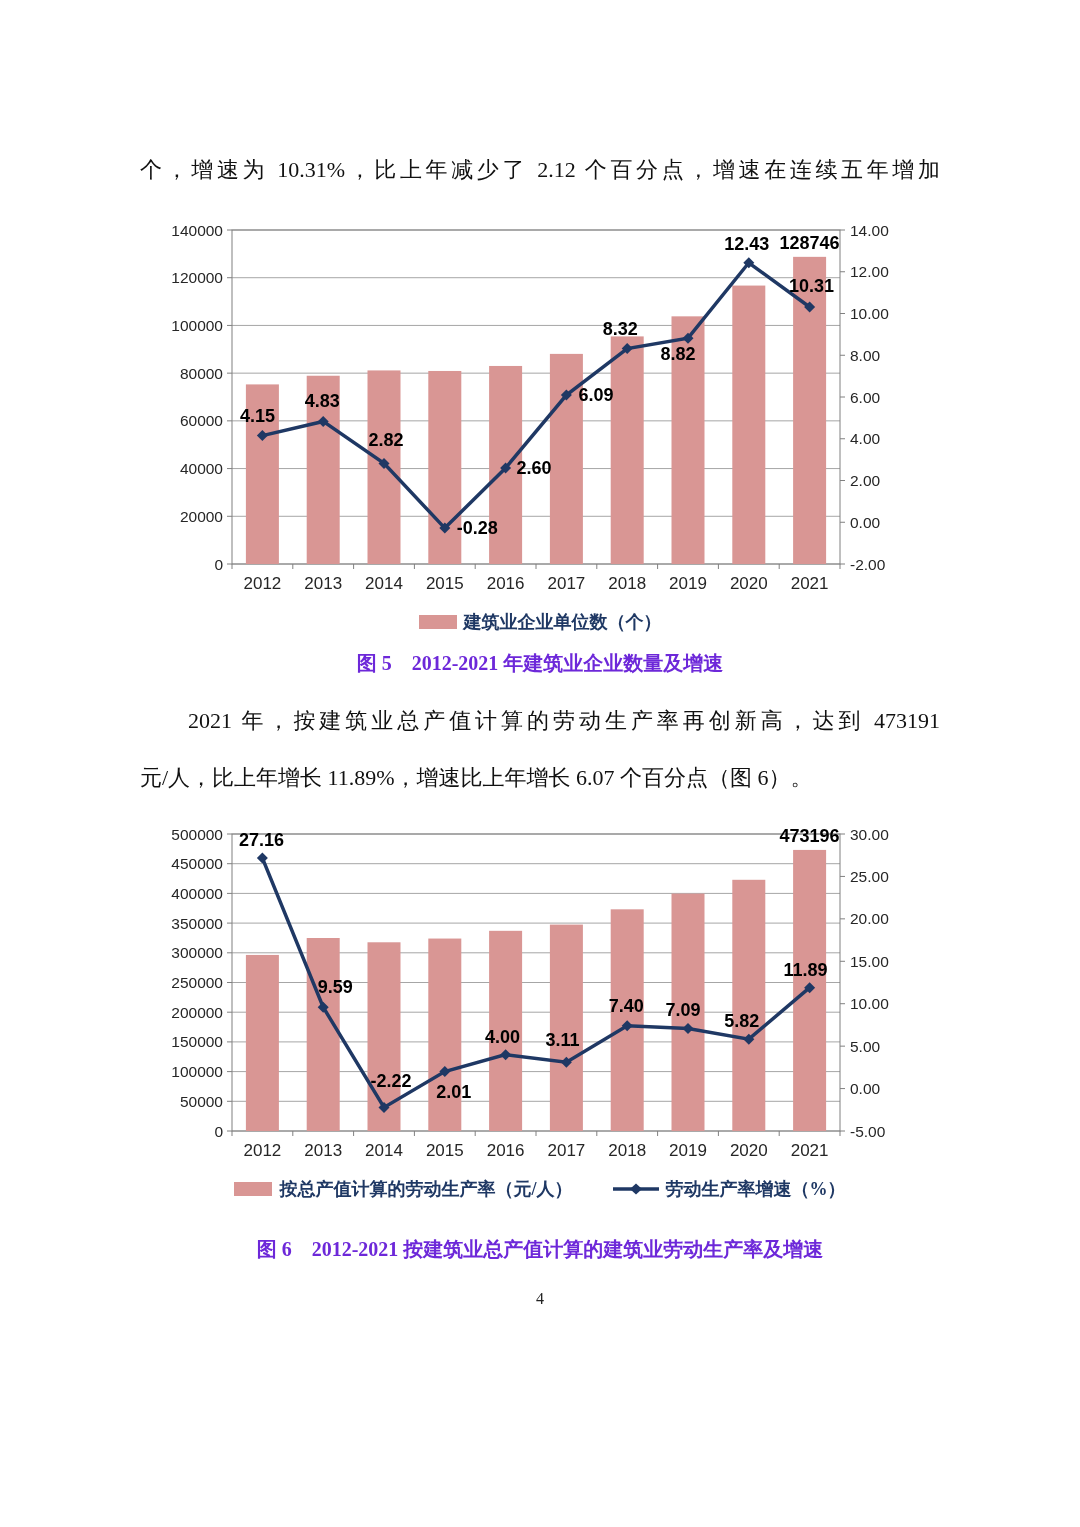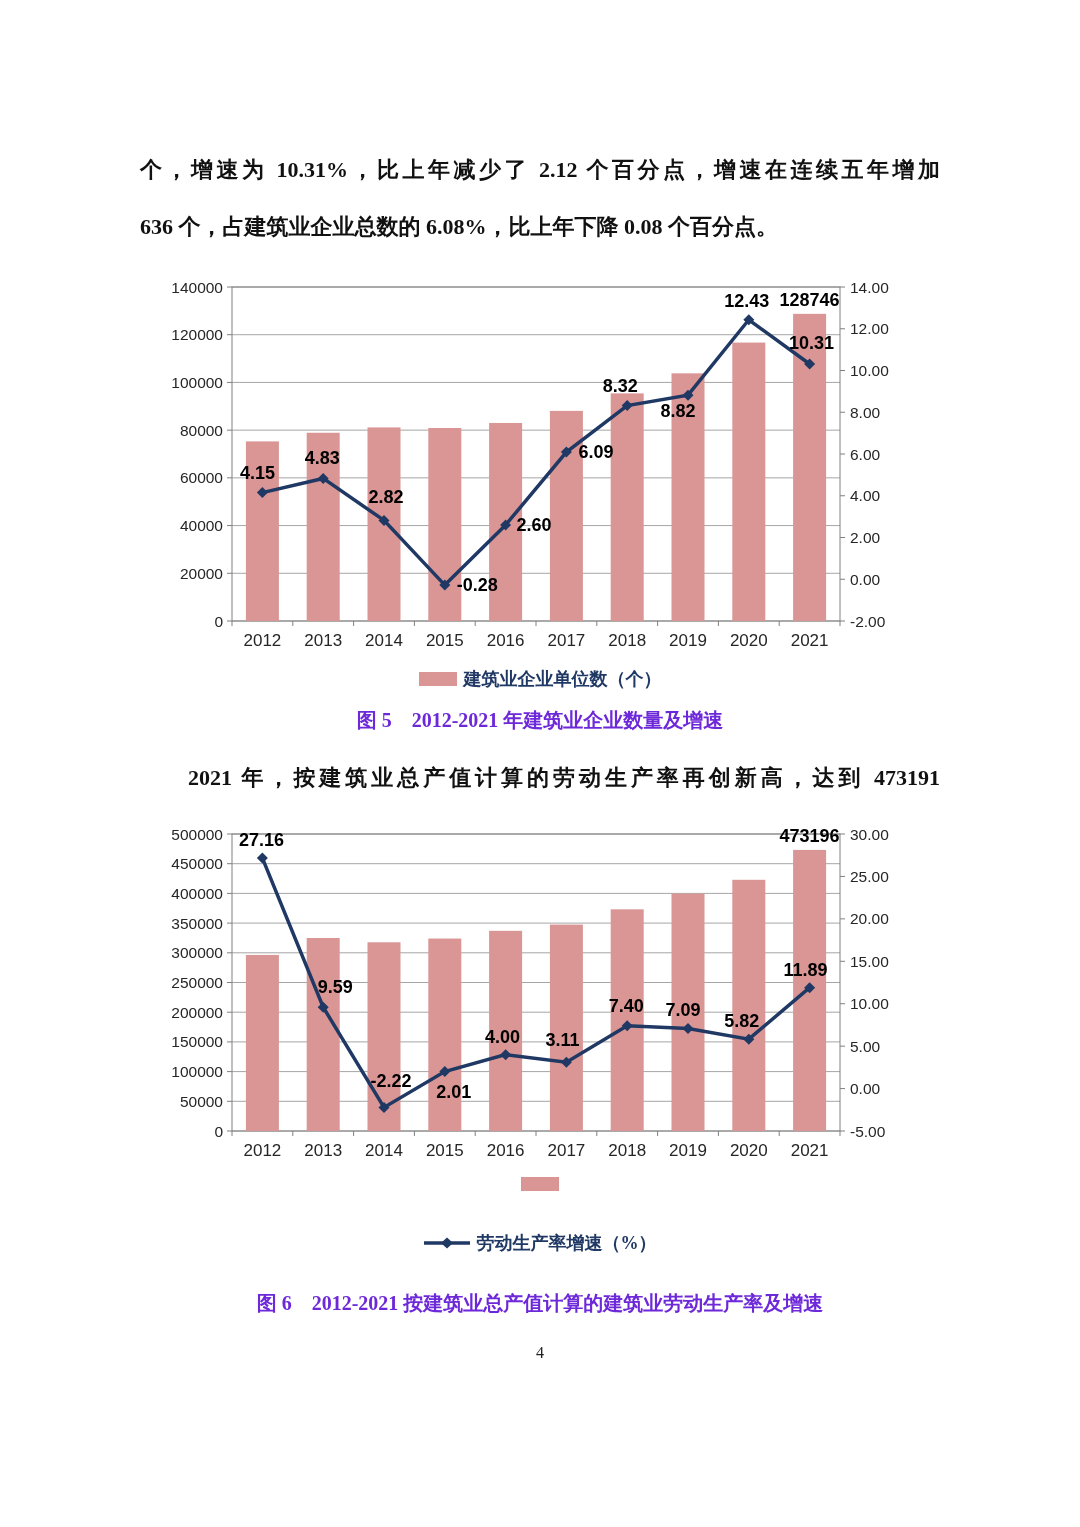--- a/index.html
+++ b/index.html
@@ -12,39 +12,39 @@
     --legend:#1F3864;
   }
   *{margin:0;padding:0;box-sizing:border-box;}
   html,body{background:#ffffff;}
   body{
     width:1080px;height:1527px;overflow:hidden;
     font-family:"Liberation Serif","DejaVu Serif",serif;
     color:#111111;
   }
   .page{width:1080px;height:1527px;padding:141px 140px 0 140px;}
-  .para{font-size:22px;font-weight:700;line-height:57px;color:#111111;}
+  .para{font-size:22px;font-weight:400;line-height:57px;color:#111111;}
   .para .line{display:block;}
   .j{text-align:justify;text-align-last:justify;}
   .indent{padding-left:48px;}
   figure{margin-top:18px;width:800px;}
   figure.f6{margin-top:14px;}
   svg.chart{display:block;}
   .tick{font:15.5px "Liberation Sans","DejaVu Sans",sans-serif;fill:var(--tick);}
   .cat{font:17px "Liberation Sans","DejaVu Sans",sans-serif;fill:var(--tick);}
   .dlabel{font:bold 18px "Liberation Sans","DejaVu Sans",sans-serif;fill:var(--dlabel);}
   .grid{stroke:var(--grid);stroke-width:1;}
   .axisline{stroke:var(--axis);stroke-width:1;}
   .pborder{fill:none;stroke:var(--axis);stroke-width:1;}
   .bar{fill:var(--bar);}
   .gline{fill:none;stroke:var(--line);stroke-width:3.5;}
   .marker{fill:var(--line);}
   .legend{
     margin-top:8px;display:flex;justify-content:center;align-items:center;gap:40px;
-    font-size:18px;color:var(--legend);font-weight:600;flex-direction:column;
+    font-size:18px;color:var(--legend);font-weight:600;
   }
   .leg-item{display:flex;align-items:center;gap:7px;}
   .swatch-bar{display:inline-block;width:38px;height:14px;background:var(--bar);}
   .swatch-line{display:block;}
   .swatch-line line{stroke:var(--line);stroke-width:3.5;}
   .swatch-line polygon{fill:var(--line);}
   figcaption{
     margin-top:14px;text-align:center;font-size:20px;font-weight:bold;
     line-height:30px;color:#6d28d9;
   }
@@ -52,21 +52,20 @@
   .p2{margin-top:14px;}
   .page-number{margin-top:24px;text-align:center;font-size:16px;line-height:22px;color:#222;}
 </style>
 </head>
 <body>
 
 <div class="page">
 
   <div class="para">
     <span class="line j">个，增速为 10.31%，比上年减少了 2.12 个百分点，增速在连续五年增加</span>
-    <span class="line">636 个，占建筑业企业总数的 6.08%，比上年下降 0.08 个百分点。</span>
   </div>
 
   <figure class="f5">
     <svg class="chart" viewBox="0 0 800 386" width="800" height="386">
         <line x1="92" x2="700" y1="14" y2="14" class="grid"></line>
         <line x1="87" x2="92" y1="14" y2="14" class="axisline"></line>
         <text x="83" y="19.5" text-anchor="end" class="tick">140000</text>
         <line x1="92" x2="700" y1="61.71428571428571" y2="61.71428571428571" class="grid"></line>
         <line x1="87" x2="92" y1="61.71428571428571" y2="61.71428571428571" class="axisline"></line>
         <text x="83" y="67.21428571428571" text-anchor="end" class="tick">120000</text>
@@ -165,20 +164,21 @@
       <span class="leg-item">
         <span class="swatch-bar"></span>
         <span>建筑业企业单位数（个）</span>
       </span>
     </div>
     <figcaption>图 5　2012-2021 年建筑业企业数量及增速</figcaption>
   </figure>
 
   <div class="para p2">
     <span class="line j indent">2021 年，按建筑业总产值计算的劳动生产率再创新高，达到 473191</span>
+    <span class="line">元/人，比上年增长 11.89%，增速比上年增长 6.07 个百分点（图 6）。</span>
   </div>
 
   <figure class="f6">
     <svg class="chart" viewBox="0 0 800 349" width="800" height="349">
         <line x1="92" x2="700" y1="14" y2="14" class="grid"></line>
         <line x1="87" x2="92" y1="14" y2="14" class="axisline"></line>
         <text x="83" y="19.5" text-anchor="end" class="tick">500000</text>
         <line x1="92" x2="700" y1="43.7" y2="43.7" class="grid"></line>
         <line x1="87" x2="92" y1="43.7" y2="43.7" class="axisline"></line>
         <text x="83" y="49.2" text-anchor="end" class="tick">450000</text>
@@ -276,20 +276,21 @@
         <text x="362.59999999999997" y="222.62857142857143" text-anchor="middle" class="dlabel">4.00</text>
         <text x="422.4" y="226.18085714285715" text-anchor="middle" class="dlabel">3.11</text>
         <text x="486.2" y="191.77714285714288" text-anchor="middle" class="dlabel">7.40</text>
         <text x="543" y="196.4077142857143" text-anchor="middle" class="dlabel">7.09</text>
         <text x="601.8" y="207.18457142857142" text-anchor="middle" class="dlabel">5.82</text>
         <text x="665.6" y="155.6762857142857" text-anchor="middle" class="dlabel">11.89</text>
       </svg>
     <div class="legend">
       <span class="leg-item">
         <span class="swatch-bar"></span>
+        <span>按总产值计算的劳动生产率（元/人）</span>
       </span>
       <span class="leg-item">
         <svg class="swatch-line" width="46" height="12">
           <line x1="0" y1="6" x2="46" y2="6"></line>
           <polygon points="23,0.5 29,6 23,11.5 17,6"></polygon>
         </svg>
         <span>劳动生产率增速（%）</span>
       </span>
     </div>
     <figcaption>图 6　2012-2021 按建筑业总产值计算的建筑业劳动生产率及增速</figcaption>

